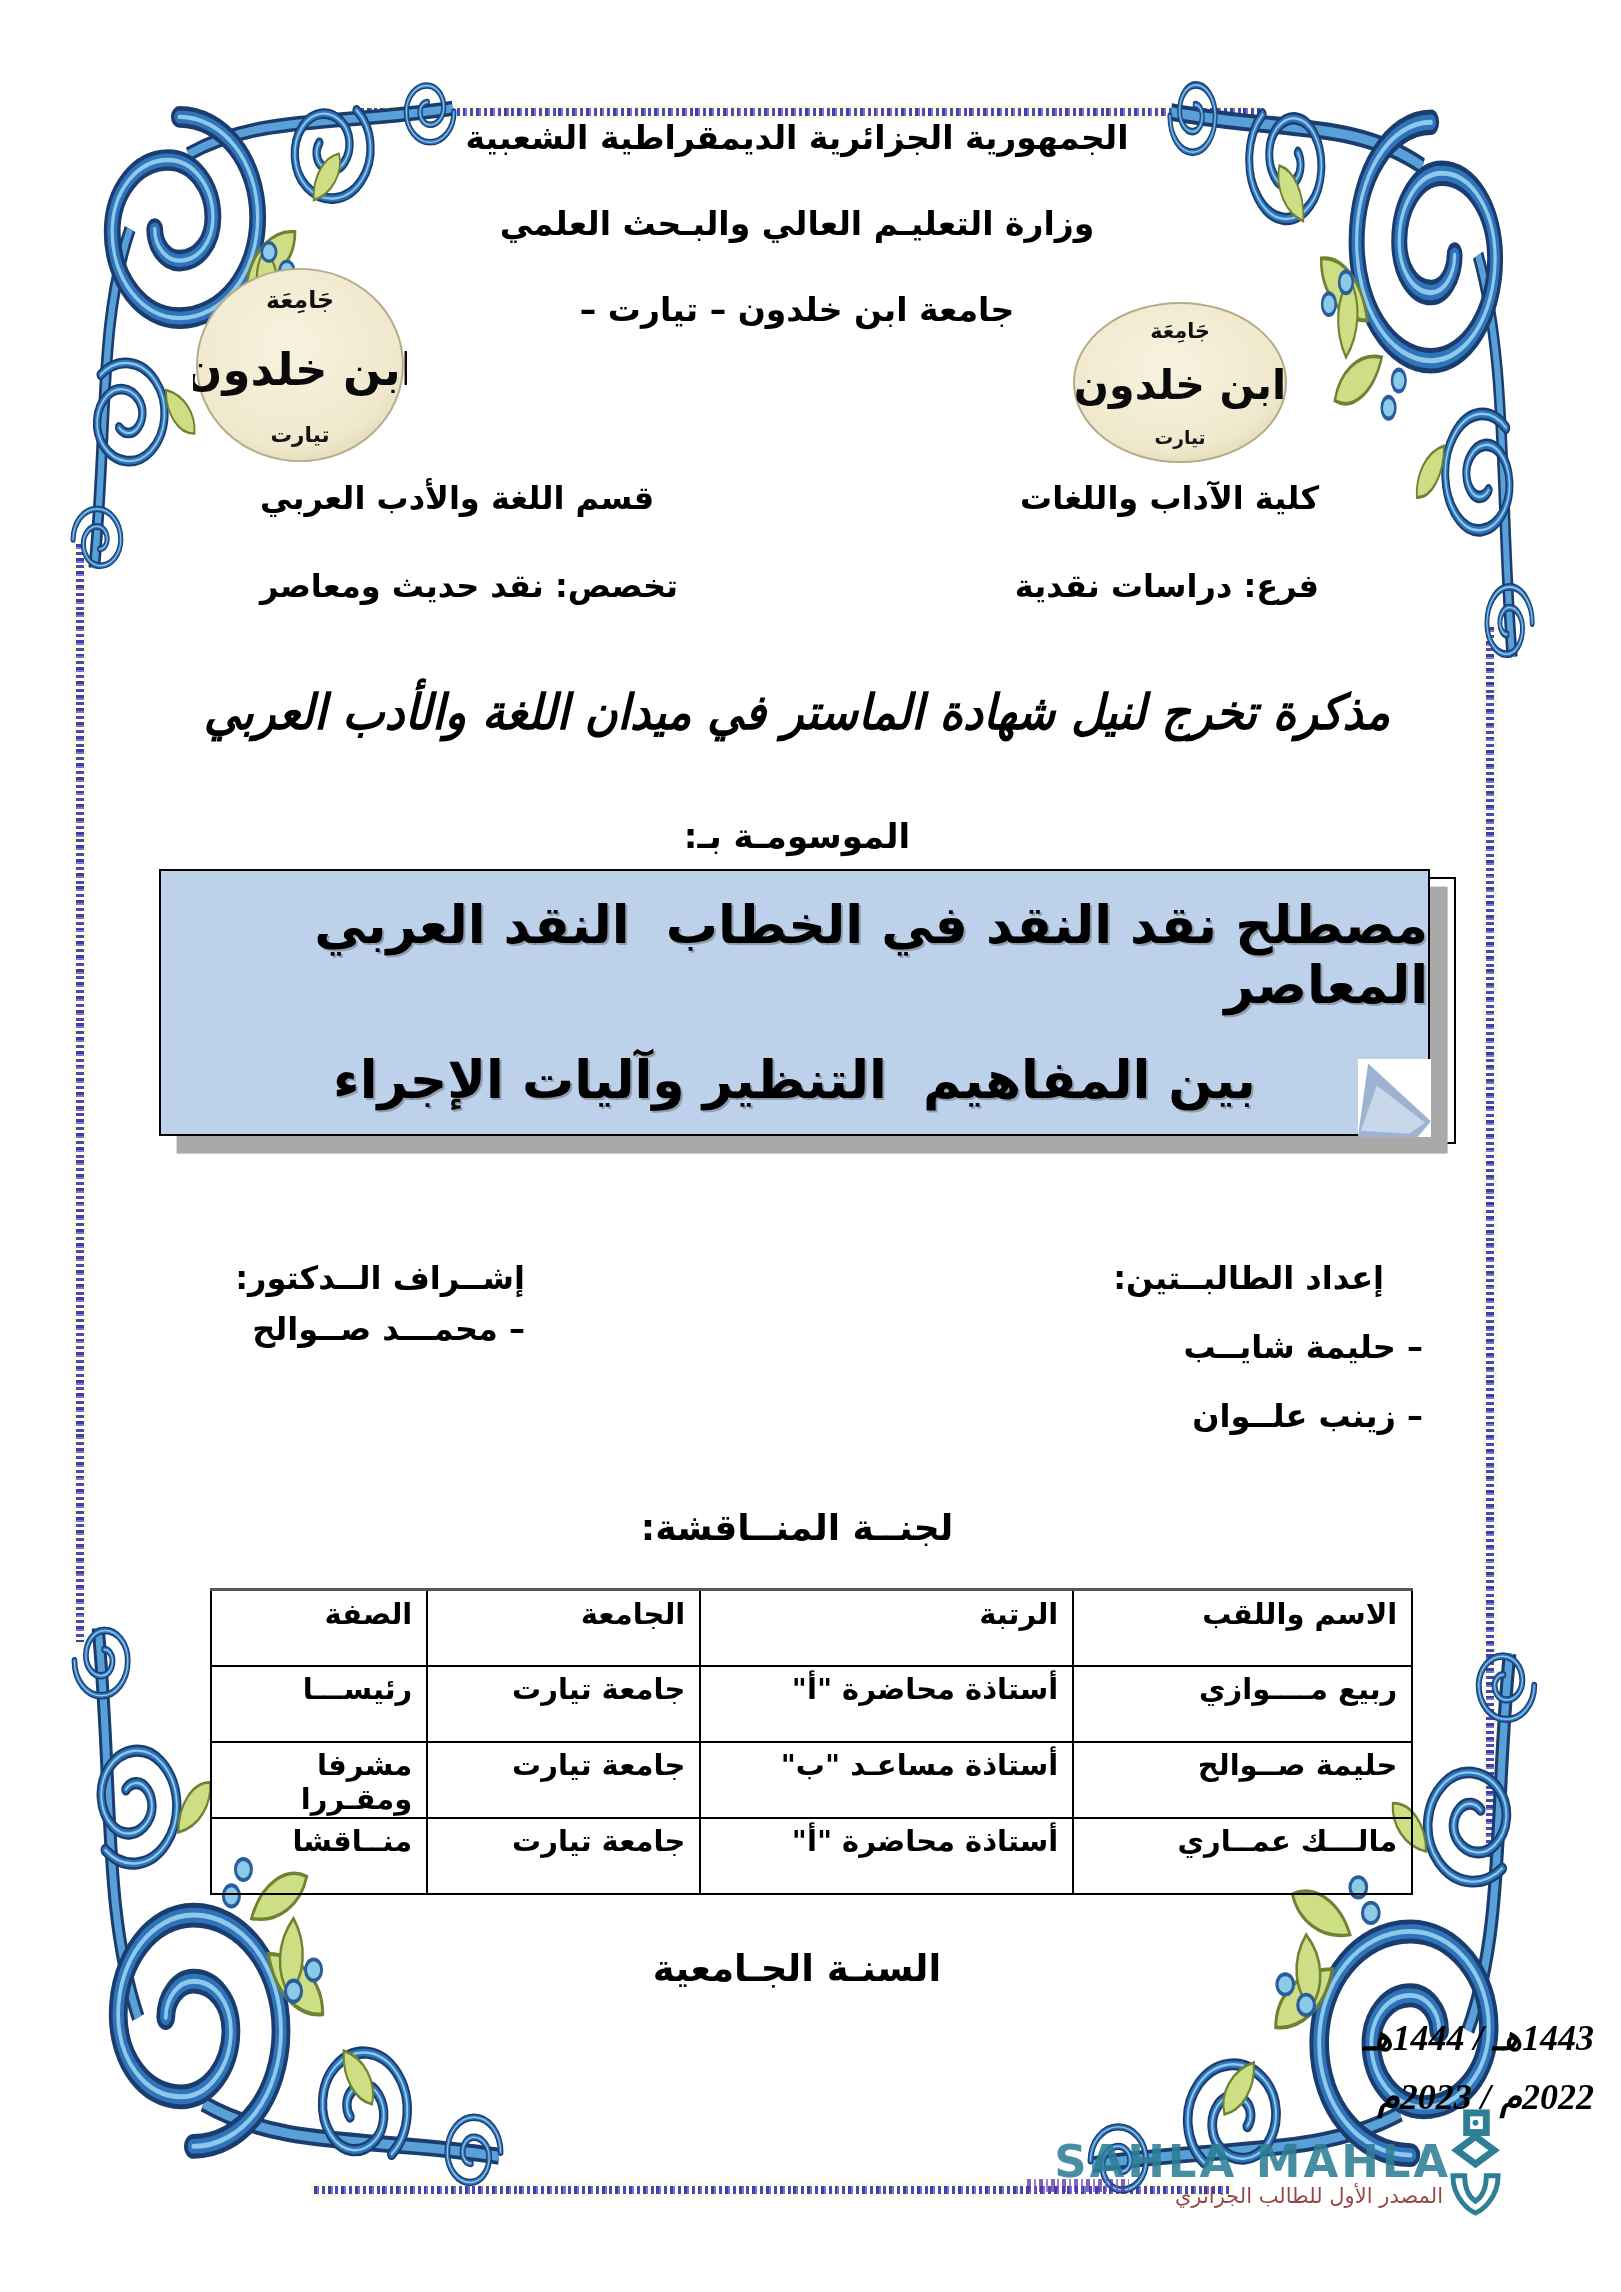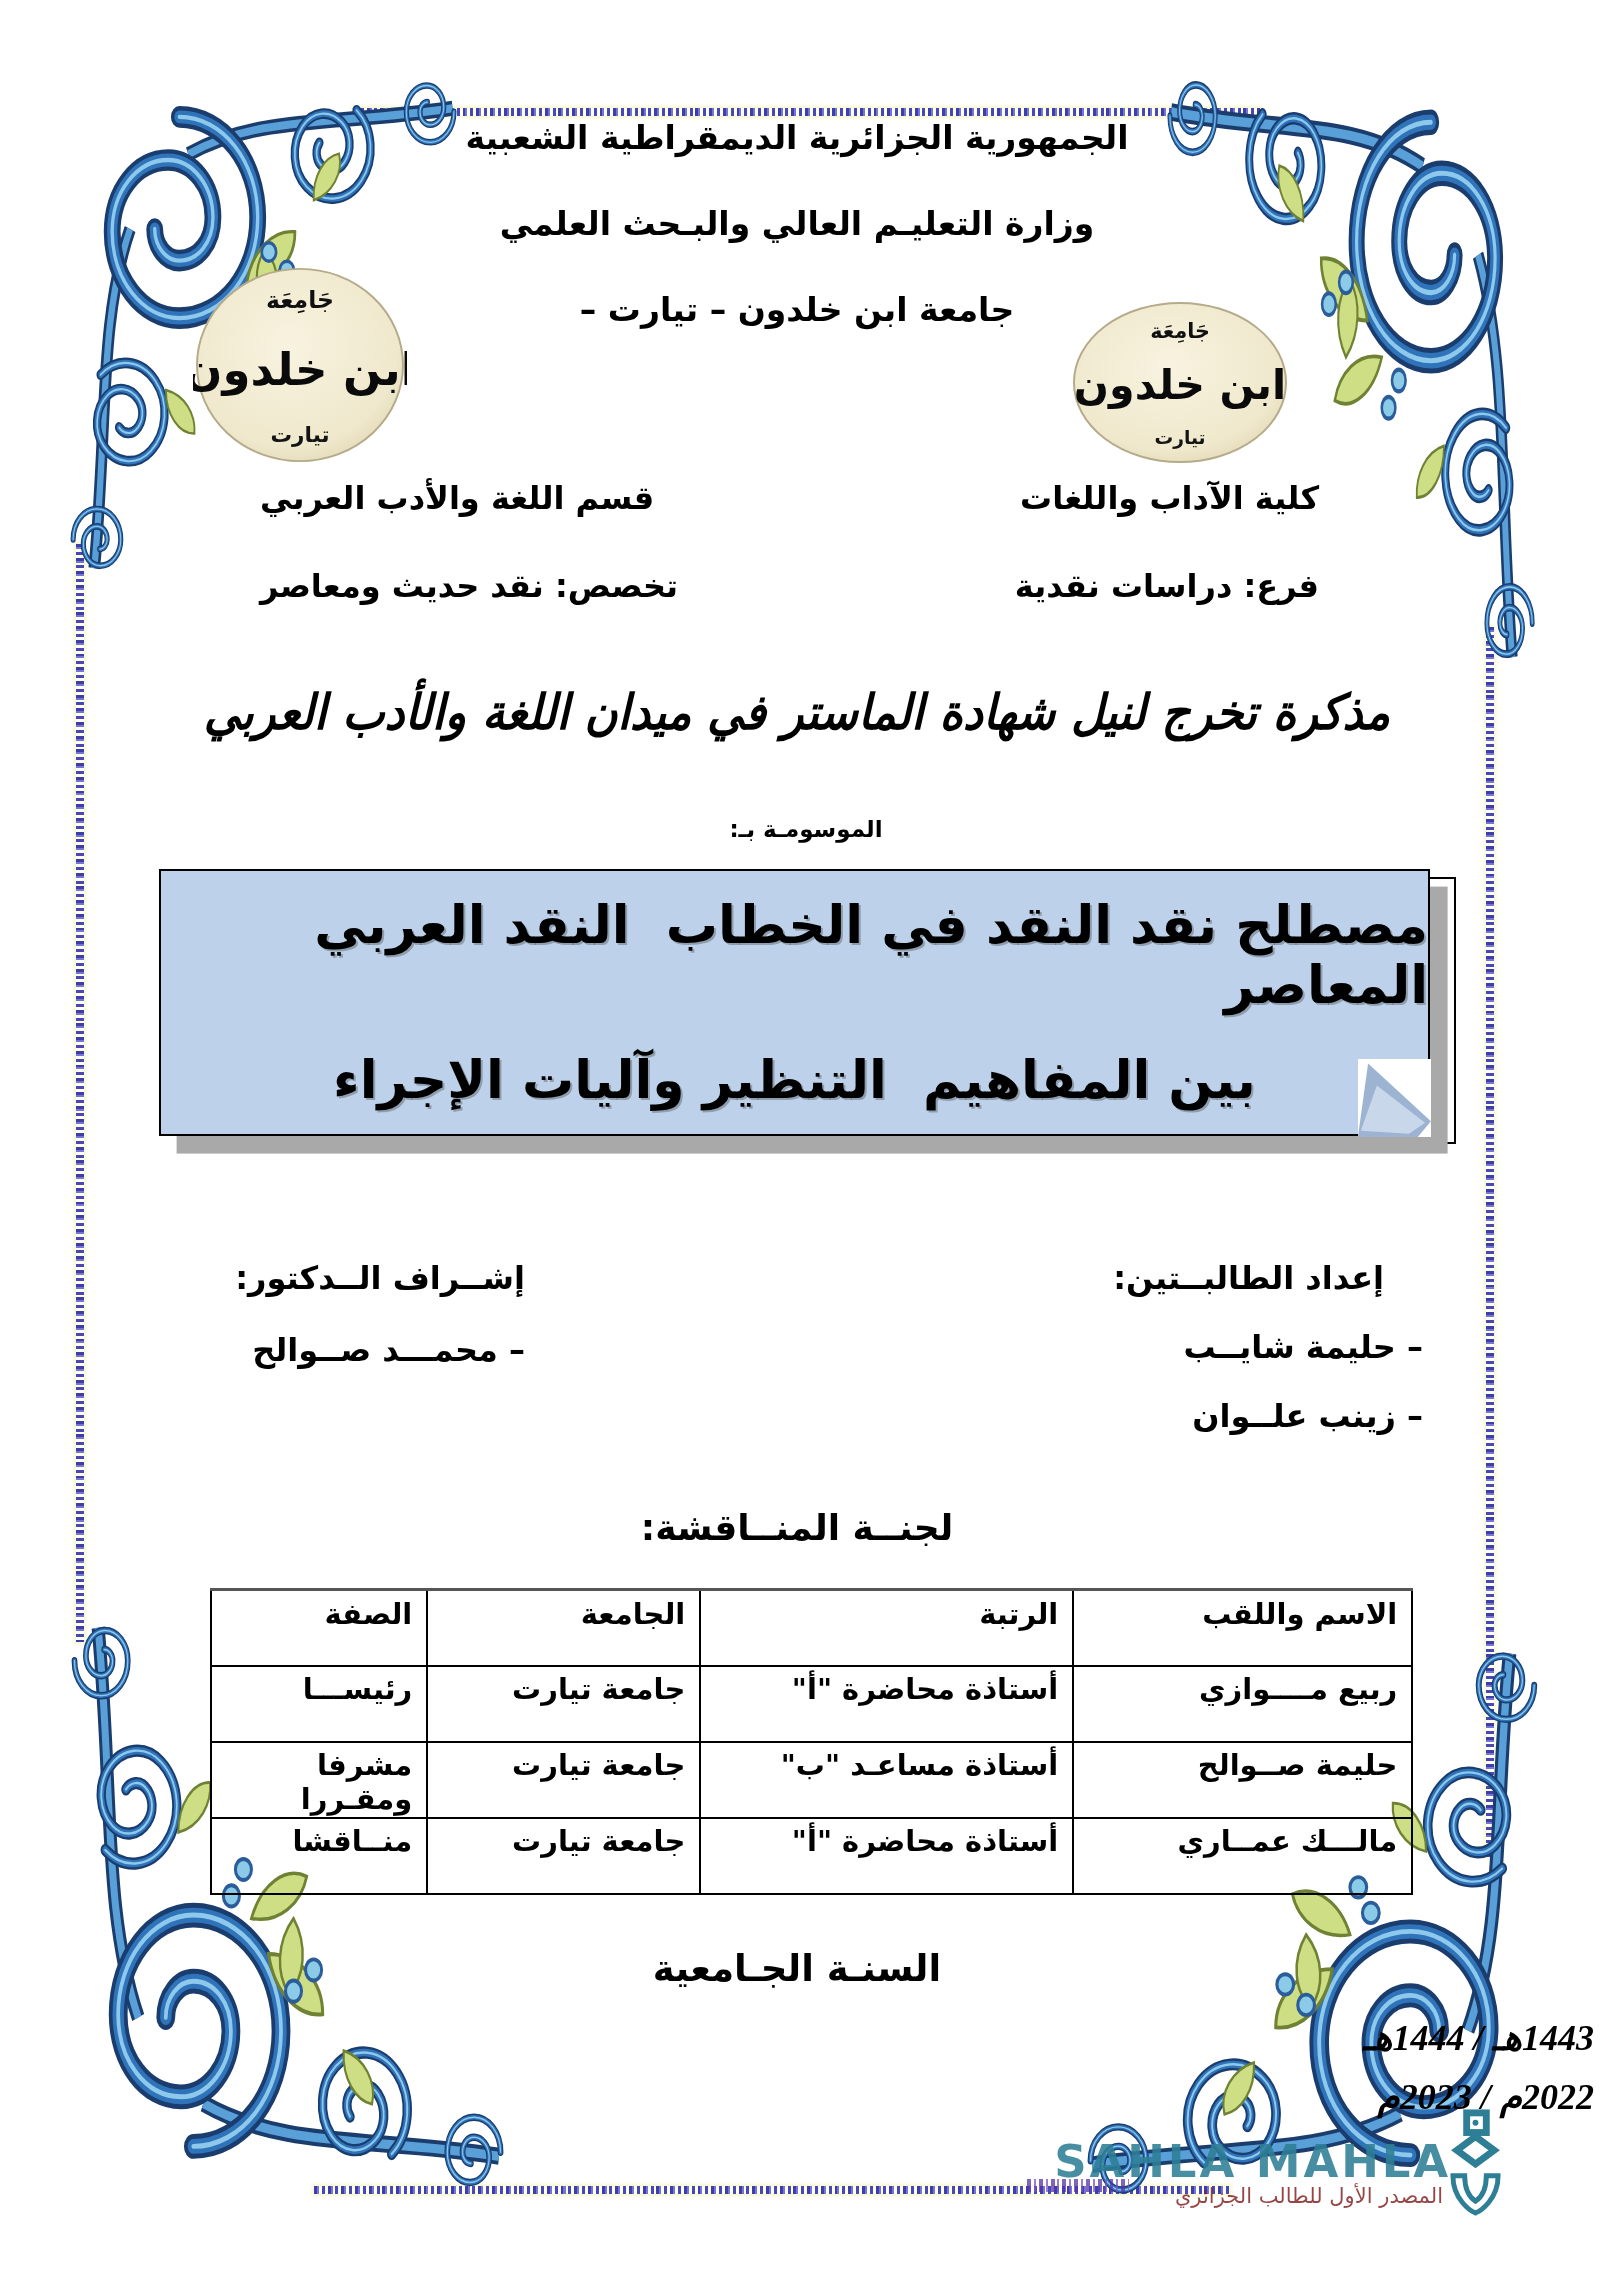--- a/index.html
+++ b/index.html
@@ -27,40 +27,40 @@
   #hdr2{top:204px;font-size:33px;}
   #hdr3{top:290px;font-size:33px;}
   .logo{position:absolute;}
   #logo-left{left:193px;top:263px;}
   #logo-right{left:1071px;top:299px;}
   .two-col{position:absolute;left:0;width:100%;display:flex;justify-content:space-between;
            padding:0 275px 0 260px;box-sizing:border-box;font-weight:bold;font-size:32px;}
   #dept-row{top:479px;}
   #spec-row{top:567px;}
   #thesis-type{top:686px;font-size:45px;font-style:italic;letter-spacing:-1px;transform:scaleY(1.08);}
-  #tagged{top:816px;font-size:23px;margin-left:9px;}
+  #tagged{top:816px;font-size:34px;}
   
   .title-wrap{position:absolute;left:159px;top:869px;width:1271px;height:267px;}
   .title-ghost{position:absolute;left:25.5px;top:7.8px;width:100%;height:100%;background:#fff;border:2.9px solid #000;box-sizing:border-box;}
   .title-box{position:absolute;left:0;top:0;width:100%;height:100%;background:#bdd2ea;border:2.9px solid #000;
              box-sizing:border-box;box-shadow:17.6px 17.6px 0 #a9a9a9;display:flex;flex-direction:column;
              justify-content:center;align-items:center;gap:35px;}
   .title-line{font-size:52px;font-weight:bold;text-shadow:2px 2px 0 rgba(60,60,60,.35);}
   .fold-cut{position:absolute;right:-2.9px;bottom:-2.9px;width:73px;height:78px;background:#fff;z-index:3;}
   .fold-flap{position:absolute;left:0;bottom:0;width:100%;height:100%;background:#9db3d2;
              clip-path:polygon(0 100%,14% 6%,100% 80%,82% 100%);filter:drop-shadow(0 0 1px #000);}
   .fold-flap-hi{position:absolute;left:0;bottom:0;width:100%;height:100%;background:#c9d7ea;
              clip-path:polygon(4% 92%,26% 34%,92% 82%,70% 96%);}
   
   .prep-col{position:absolute;font-weight:bold;font-size:32px;text-align:right;}
   #prep-right{right:210px;top:1259px;}
   #prep-right .name{margin-top:31px;margin-left:0;padding-left:0;}
   #prep-right .name{margin-right:-39px;}
   #prep-left{left:211px;top:1259px;width:314px;}
-  #prep-left .name{margin-top:34px;}
+  #prep-left .name{margin-top:13px;}
   
   #committee-heading{top:1507px;font-size:36px;}
   table.committee{position:absolute;left:210px;top:1588px;width:1202px;border-collapse:collapse;
                   font-weight:bold;font-size:29px;table-layout:fixed;}
   table.committee th,table.committee td{border:2px solid #000;vertical-align:top;text-align:right;
                   padding:5.9px 13.7px 0 5.9px;height:76px;box-sizing:border-box;font-weight:bold;}
   table.committee thead th{border-top:3.9px solid #555;}
   
   #ayear{top:1947px;font-size:37px;}
   .years{position:absolute;left:0;width:100%;font-family:"Liberation Serif",serif;

